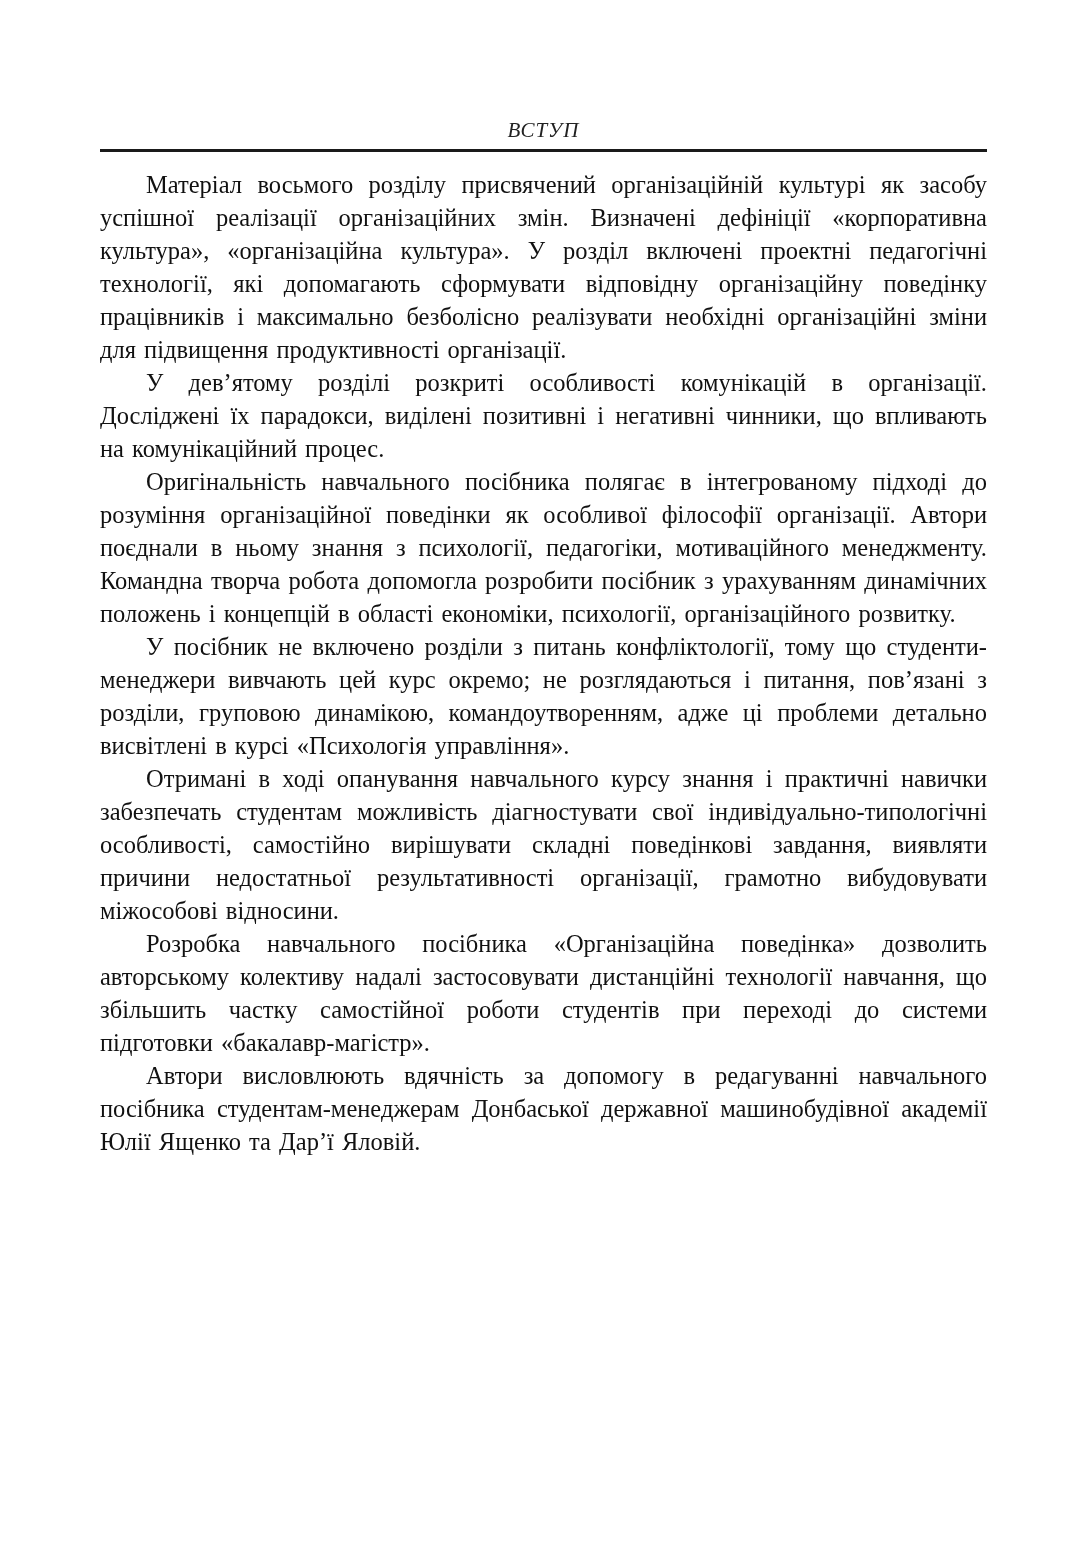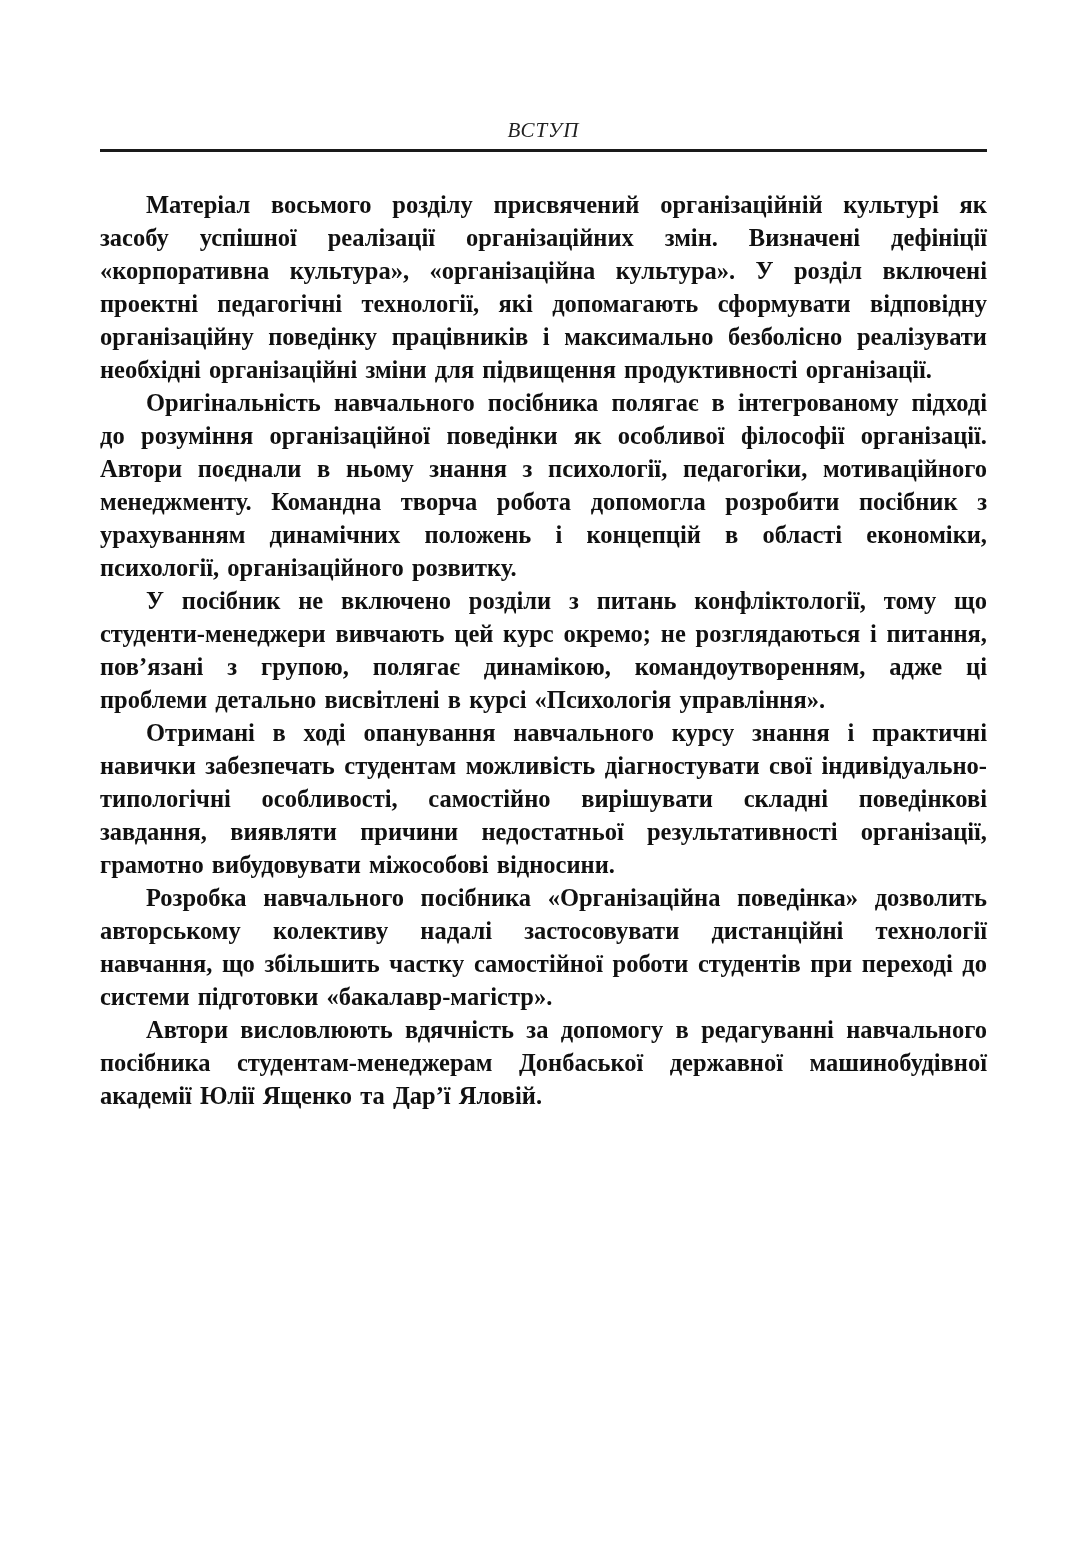--- a/index.html
+++ b/index.html
@@ -27,26 +27,25 @@
     letter-spacing: 1px;
     color: #222222;
     padding-bottom: 6px;
   }
   .header-rule {
     height: 3px;
     background: #1a1a1a;
     width: 100%;
   }
   .content {
-    margin-top: 36px;
+    margin-top: 16px;
     width: 887px;
     font-size: 24.5px;
     line-height: 33px;
     text-align: justify;
-    font-weight: bold;
   }
   .content p {
     margin: 0;
     text-indent: 46px;
     word-spacing: 2px;
   }
   .page-number {
     position: absolute;
     right: 112px;
     top: 1428px;
@@ -59,22 +58,23 @@
 
 <div class="page">
 
   <div class="header">
     <div class="header-title">ВСТУП</div>
     <div class="header-rule"></div>
   </div>
 
   <div class="content">
     <p>Матеріал восьмого розділу присвячений організаційній культурі як засобу успішної реалізації організаційних змін. Визначені дефініції «корпоративна культура», «організаційна культура». У розділ включені проектні педагогічні технології, які допомагають сформувати відповідну організаційну поведінку працівників і максимально безболісно реалізувати необхідні організаційні зміни для підвищення продуктивності організації.</p>
+    <p>У дев’ятому розділі розкриті особливості комунікацій в організації. Досліджені їх парадокси, виділені позитивні і негативні чинники, що впливають на комунікаційний процес.</p>
     <p>Оригінальність навчального посібника полягає в інтегрованому підході до розуміння організаційної поведінки як особливої філософії організації. Автори поєднали в ньому знання з психології, педагогіки, мотиваційного менеджменту. Командна творча робота допомогла розробити посібник з урахуванням динамічних положень і концепцій в області економіки, психології, організаційного розвитку.</p>
-    <p>У посібник не включено розділи з питань конфліктології, тому що студенти-менеджери вивчають цей курс окремо; не розглядаються і питання, пов’язані з групою, полягає динамікою, командоутворенням, адже ці проблеми детально висвітлені в курсі «Психологія управління».</p>
+    <p>У посібник не включено розділи з питань конфліктології, тому що студенти-менеджери вивчають цей курс окремо; не розглядаються і питання, пов’язані з розділи, груповою динамікою, командоутворенням, адже ці проблеми детально висвітлені в курсі «Психологія управління».</p>
     <p>Отримані в ході опанування навчального курсу знання і практичні навички забезпечать студентам можливість діагностувати свої індивідуально-типологічні особливості, самостійно вирішувати складні поведінкові завдання, виявляти причини недостатньої результативності організації, грамотно вибудовувати міжособові відносини.</p>
     <p>Розробка навчального посібника «Організаційна поведінка» дозволить авторському колективу надалі застосовувати дистанційні технології навчання, що збільшить частку самостійної роботи студентів при переході до системи підготовки «бакалавр-магістр».</p>
     <p>Автори висловлюють вдячність за допомогу в редагуванні навчального посібника студентам-менеджерам Донбаської державної машинобудівної академії Юлії Ященко та Дар’ї Яловій.</p>
   </div>
 
   <div class="page-number">5</div>
 
 </div>
 
 </body></html>

